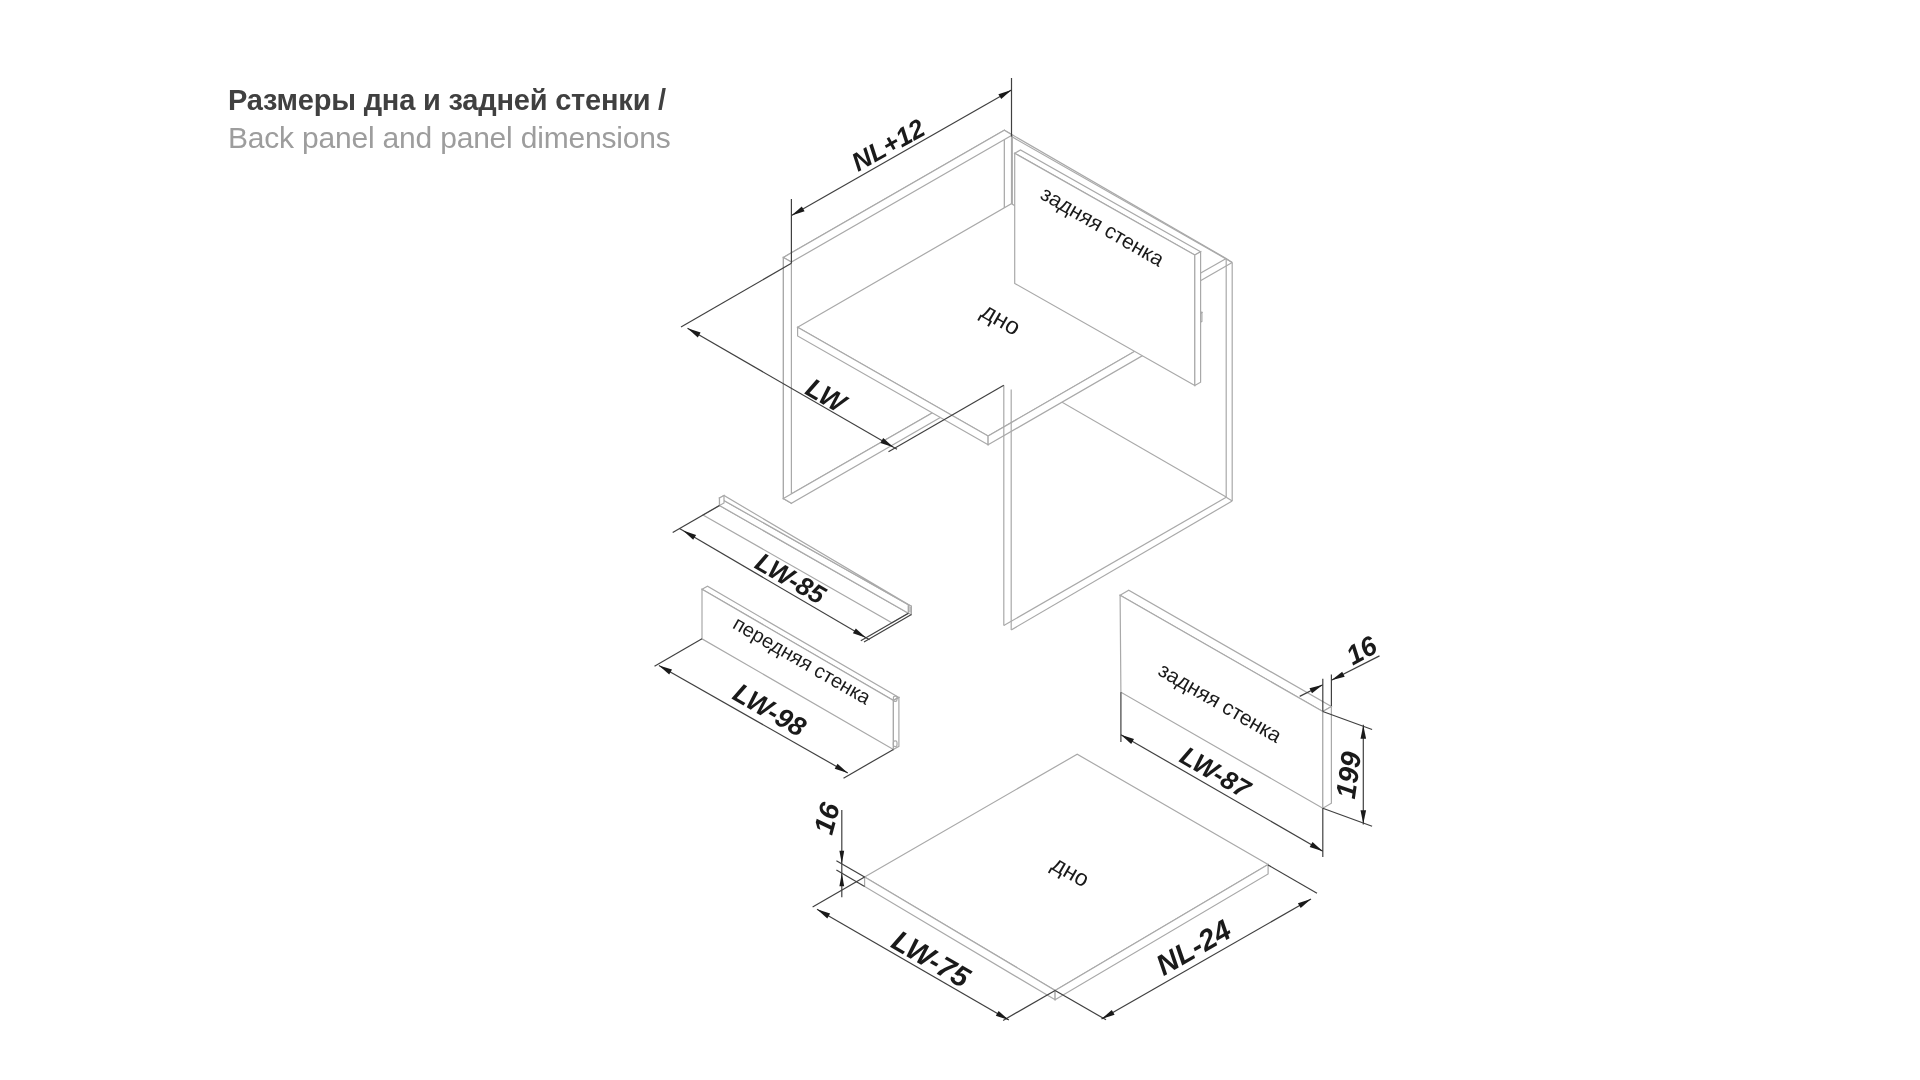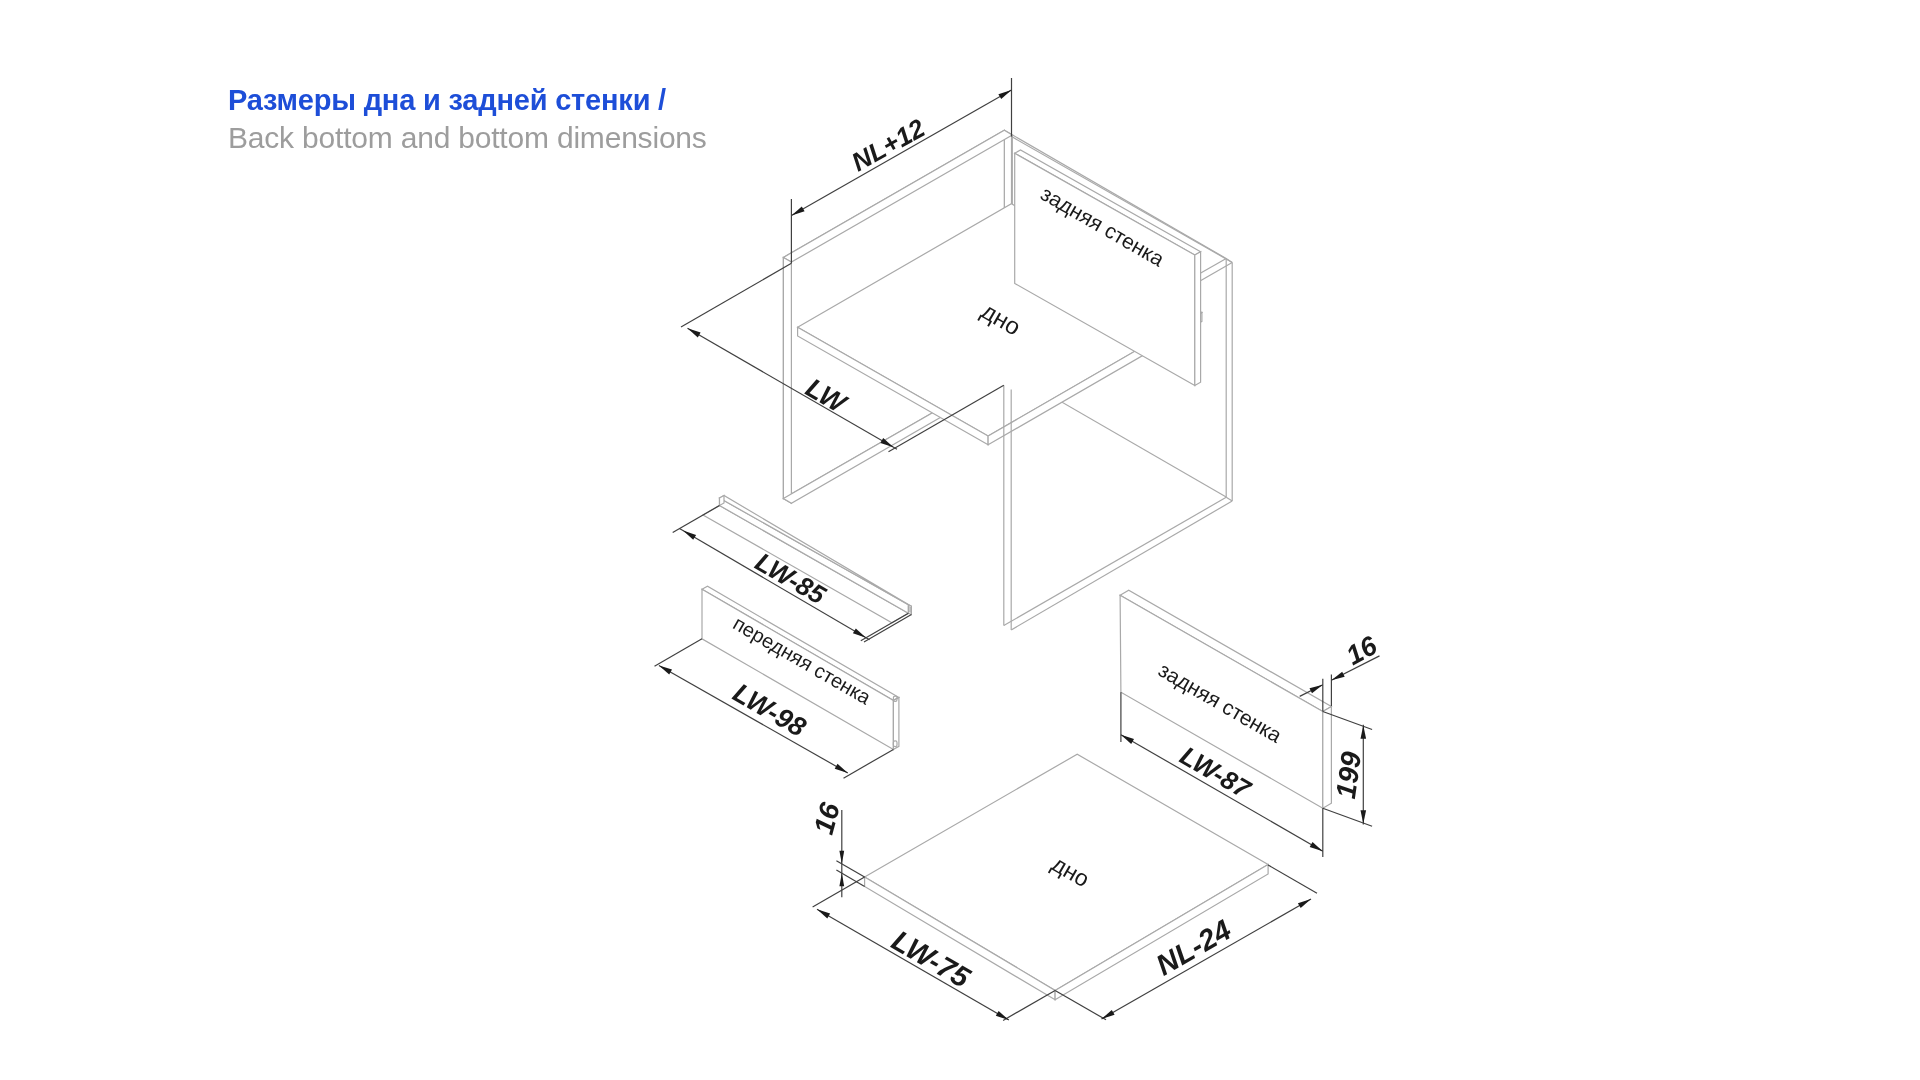--- a/index.html
+++ b/index.html
@@ -1,28 +1,28 @@
 <!DOCTYPE html>
 <html><head><meta charset="utf-8">
 <style>
 html,body{margin:0;padding:0;background:#fff;width:1920px;height:1080px;overflow:hidden}
 .o{stroke:#a9a9a9;stroke-width:1.2;fill:none}
 .f{stroke:#a9a9a9;stroke-width:1.2;fill:#fff}
 .d{stroke:#404040;stroke-width:1.2;fill:none}
 .a{fill:#1a1a1a;stroke:none}
 .o2{stroke:#a9a9a9;stroke-width:0.8;fill:none}
 .t{fill:#1a1a1a;font-family:"Liberation Sans",sans-serif}
-.title1{font-family:"Liberation Sans",sans-serif;font-weight:700;font-size:29px;letter-spacing:-0.2px;color:#1d4ed8}
+.title1{font-family:"Liberation Sans",sans-serif;font-weight:700;font-size:29px;letter-spacing:-0.2px;color:#404040}
 .title2{font-family:"Liberation Sans",sans-serif;font-weight:400;font-size:30px;letter-spacing:-0.2px;color:#9d9d9d}
 </style></head>
 <body>
 
 <div class="title1" style="position:absolute;left:228px;top:84px">Размеры дна и задней стенки /</div>
 
-<div class="title2" style="position:absolute;left:228px;top:121px">Back bottom and bottom dimensions</div>
+<div class="title2" style="position:absolute;left:228px;top:121px">Back panel and panel dimensions</div>
 
 <svg width="1920" height="1080" viewBox="0 0 1920 1080" style="position:absolute;left:0;top:0">
 
 <g>
 <line class="o" x1="1004.3" y1="130.2" x2="1226.2" y2="258.5"></line>
 <line class="o" x1="1011.5" y1="136.6" x2="1232.2" y2="262.4"></line>
 <line class="o" x1="1004.3" y1="130.2" x2="1004.3" y2="368.9"></line>
 <line class="o" x1="1011.5" y1="136.6" x2="1011.5" y2="373.0"></line>
 <line class="o" x1="1004.3" y1="368.9" x2="1226.2" y2="497.0"></line>
 <line class="o" x1="1226.2" y1="258.5" x2="1226.2" y2="497.3"></line>

